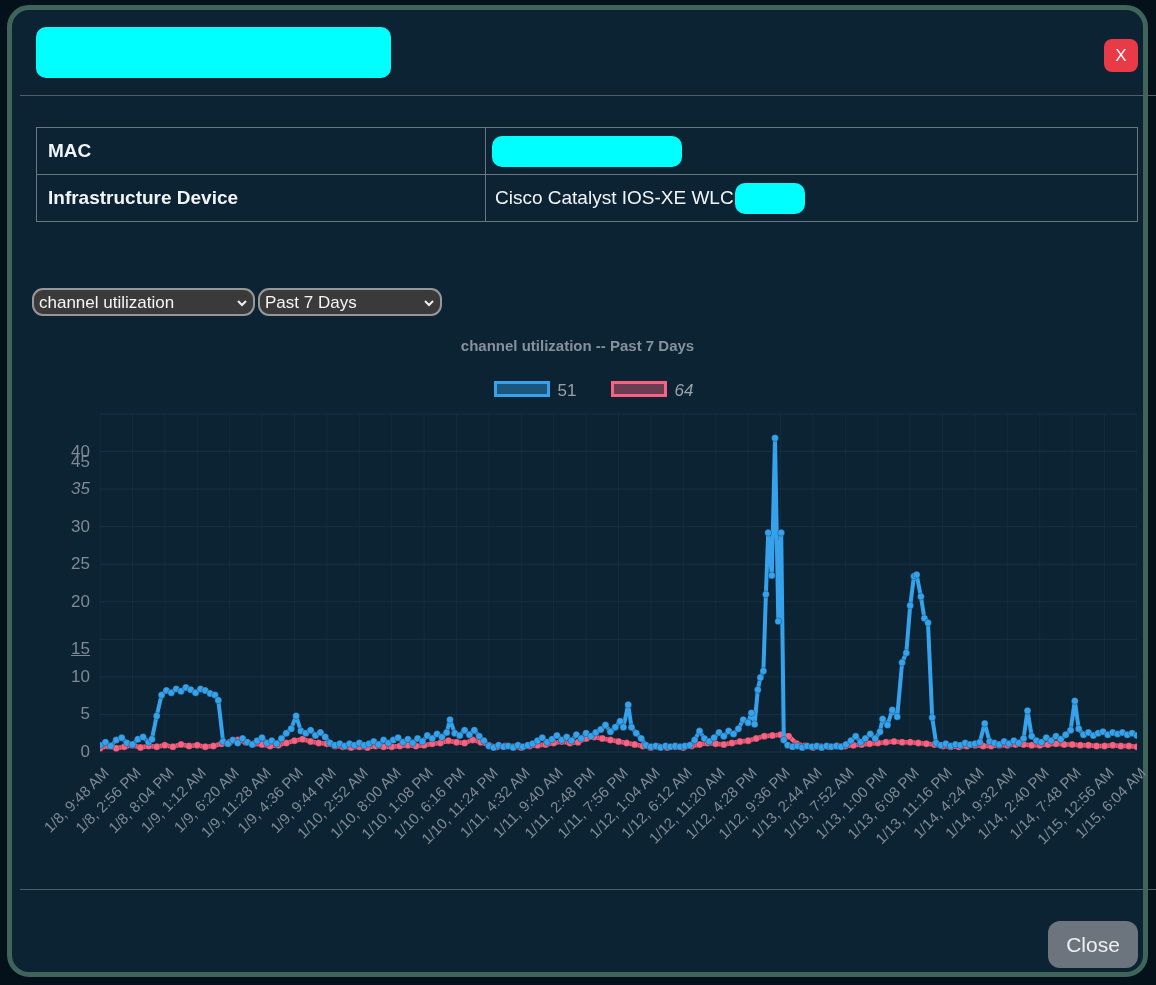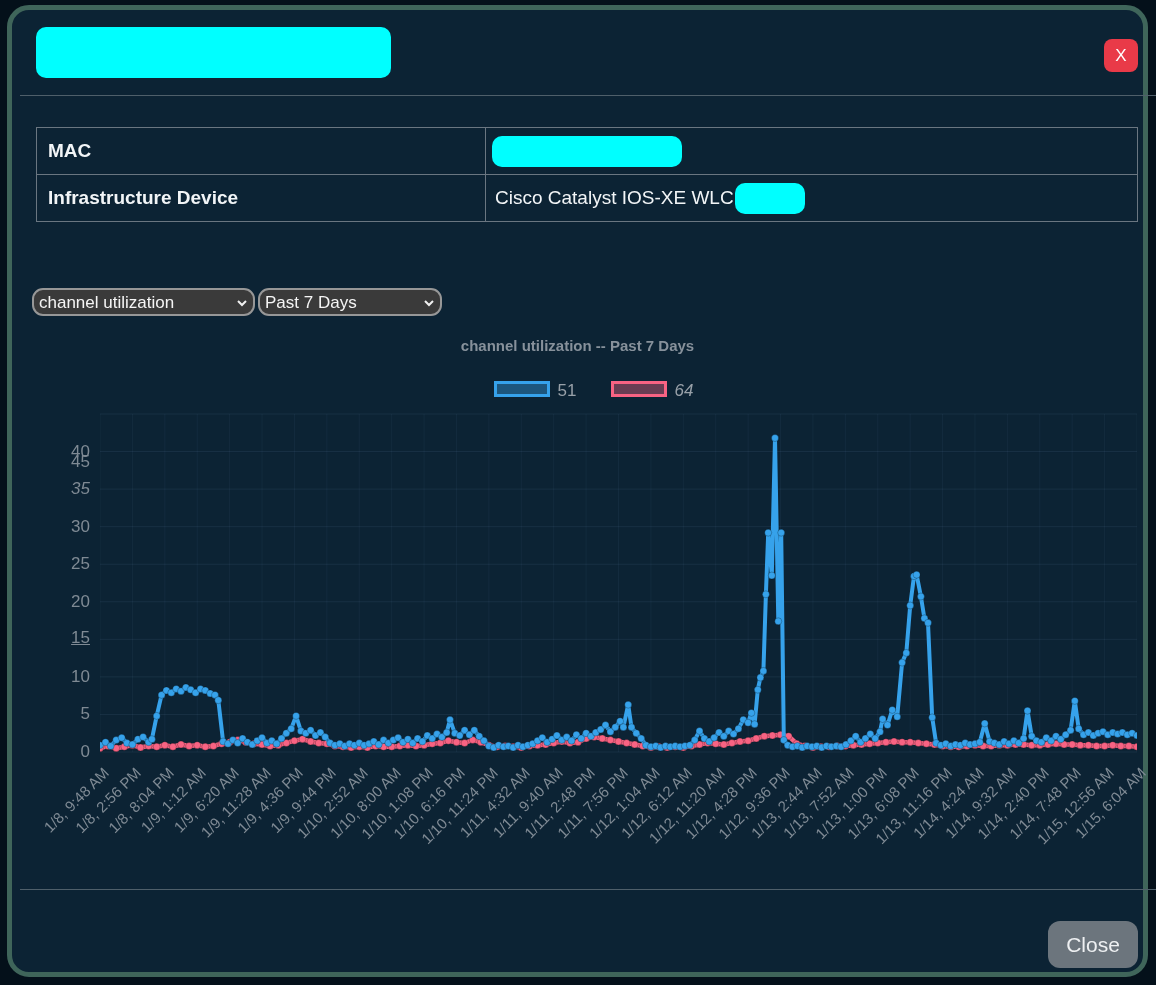--- a/index.html
+++ b/index.html
@@ -113,21 +113,21 @@
       <span class="lgd-box" id="lgd0" style="border-color: rgb(54, 162, 235); background: rgba(54, 162, 235, 0.4);"></span>
       <span class="lgd-label">51</span>
       <span class="lgd-box" id="lgd1" style="border-color: rgb(248, 99, 131); background: rgba(248, 99, 131, 0.4);"></span>
       <span class="lgd-label">64</span>
     </div>
 
     <div id="ylabels">
         <div style="top: 334px;">0</div>
         <div style="top: 296.444px;">5</div>
         <div style="top: 258.889px;">10</div>
-        <div style="top: 220px; text-decoration: underline;">15</div>
+        <div style="top: 231px; text-decoration: underline;">15</div>
         <div style="top: 183.778px;">20</div>
         <div style="top: 146.222px;">25</div>
         <div style="top: 108.667px;">30</div>
         <div style="top: 71.1111px; font-style: italic;">35</div>
         <div style="top: 33.5556px;">40</div>
         <div style="top: -4px; margin-top: 48px;">45</div>
       </div>
     <svg id="plot-svg" width="1037" height="352">
         <line x1="0" y1="344" x2="1037" y2="344" stroke="rgba(160,200,255,0.08)" stroke-width="1"></line>
         <line x1="0" y1="306.44444444444446" x2="1037" y2="306.44444444444446" stroke="rgba(160,200,255,0.08)" stroke-width="1"></line>

